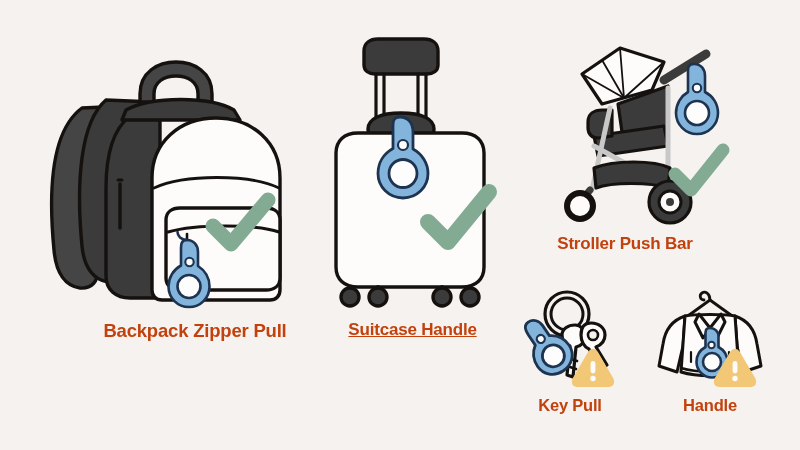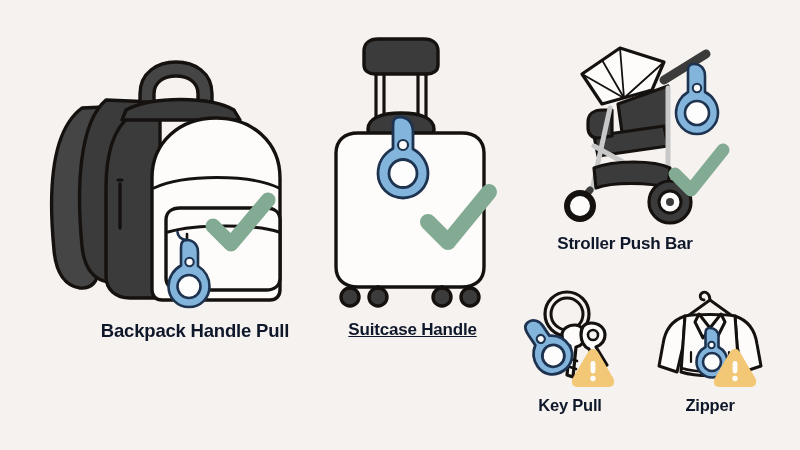--- a/index.html
+++ b/index.html
@@ -19,21 +19,21 @@
     width: 800px;
     height: 450px;
     background: #f5f2ef;
   }
   .item {
     position: absolute;
   }
   .caption {
     position: absolute;
     text-align: center;
-    color: #0f172a;
+    color: #c2410c;
     font-weight: bold;
     letter-spacing: -0.2px;
     white-space: nowrap;
     user-select: none;
   }
   .cap-lg { font-size: 18.5px; }
   .cap-md { font-size: 17px; }
   .cap-sm { font-size: 16.5px; }
   svg { display: block; overflow: visible; }
 </style>
@@ -80,21 +80,21 @@
       </g>
     </svg>
   </div>
 
   <div class="item" style="left:205px; top:188px;">
     <svg width="72" height="72" viewBox="0 0 72 72">
       <path d="M8 38 L26 56 L63 12" fill="none" stroke="#83ab93" stroke-width="15" stroke-linecap="round" stroke-linejoin="round"></path>
     </svg>
   </div>
 
-  <div class="caption cap-lg" style="left:0px; top:320px; width:390px;">Backpack Handle Pull</div>
+  <div class="caption cap-lg" style="left:0px; top:320px; width:390px;">Backpack Zipper Pull</div>
 
   <div class="item" style="left:320px; top:35px; width:180px; height:270px;">
     <svg width="180" height="270" viewBox="0 0 180 270">
       <g fill="none" stroke="#15110f" stroke-width="3.4" stroke-linejoin="round" stroke-linecap="round">
 
         <path d="M44 16 C44 8 50 4 58 4 L104 4 C112 4 118 8 118 16 L118 30 C118 36 113 39 107 39 L55 39 C49 39 44 36 44 30 Z" fill="#3b3b3b"></path>
 
         <path d="M56 39 L56 100" stroke-width="3.2"></path>
         <path d="M64 39 L64 100" stroke-width="3.2"></path>
         <path d="M98 39 L98 100" stroke-width="3.2"></path>
@@ -256,15 +256,15 @@
   </div>
 
   <div class="item" style="left:712px; top:348px;">
     <svg width="46" height="42" viewBox="0 0 46 42">
       <path d="M19.5 4.5 C21.4 1.4 24.6 1.4 26.5 4.5 L42 31 C43.9 34.4 42.3 37.5 38.5 37.5 L7.5 37.5 C3.7 37.5 2.1 34.4 4 31 Z" fill="#f2c877" stroke="#f2c877" stroke-width="3" stroke-linejoin="round"></path>
       <rect x="20.6" y="13" width="4.8" height="12.5" rx="2.4" fill="#fdfcfb"></rect>
       <circle cx="23" cy="30.5" r="2.7" fill="#fdfcfb"></circle>
     </svg>
   </div>
 
-  <div class="caption cap-sm" style="left:645px; top:396px; width:130px;">Zipper</div>
+  <div class="caption cap-sm" style="left:645px; top:396px; width:130px;">Handle</div>
 
 </div>
 
 </body></html>

